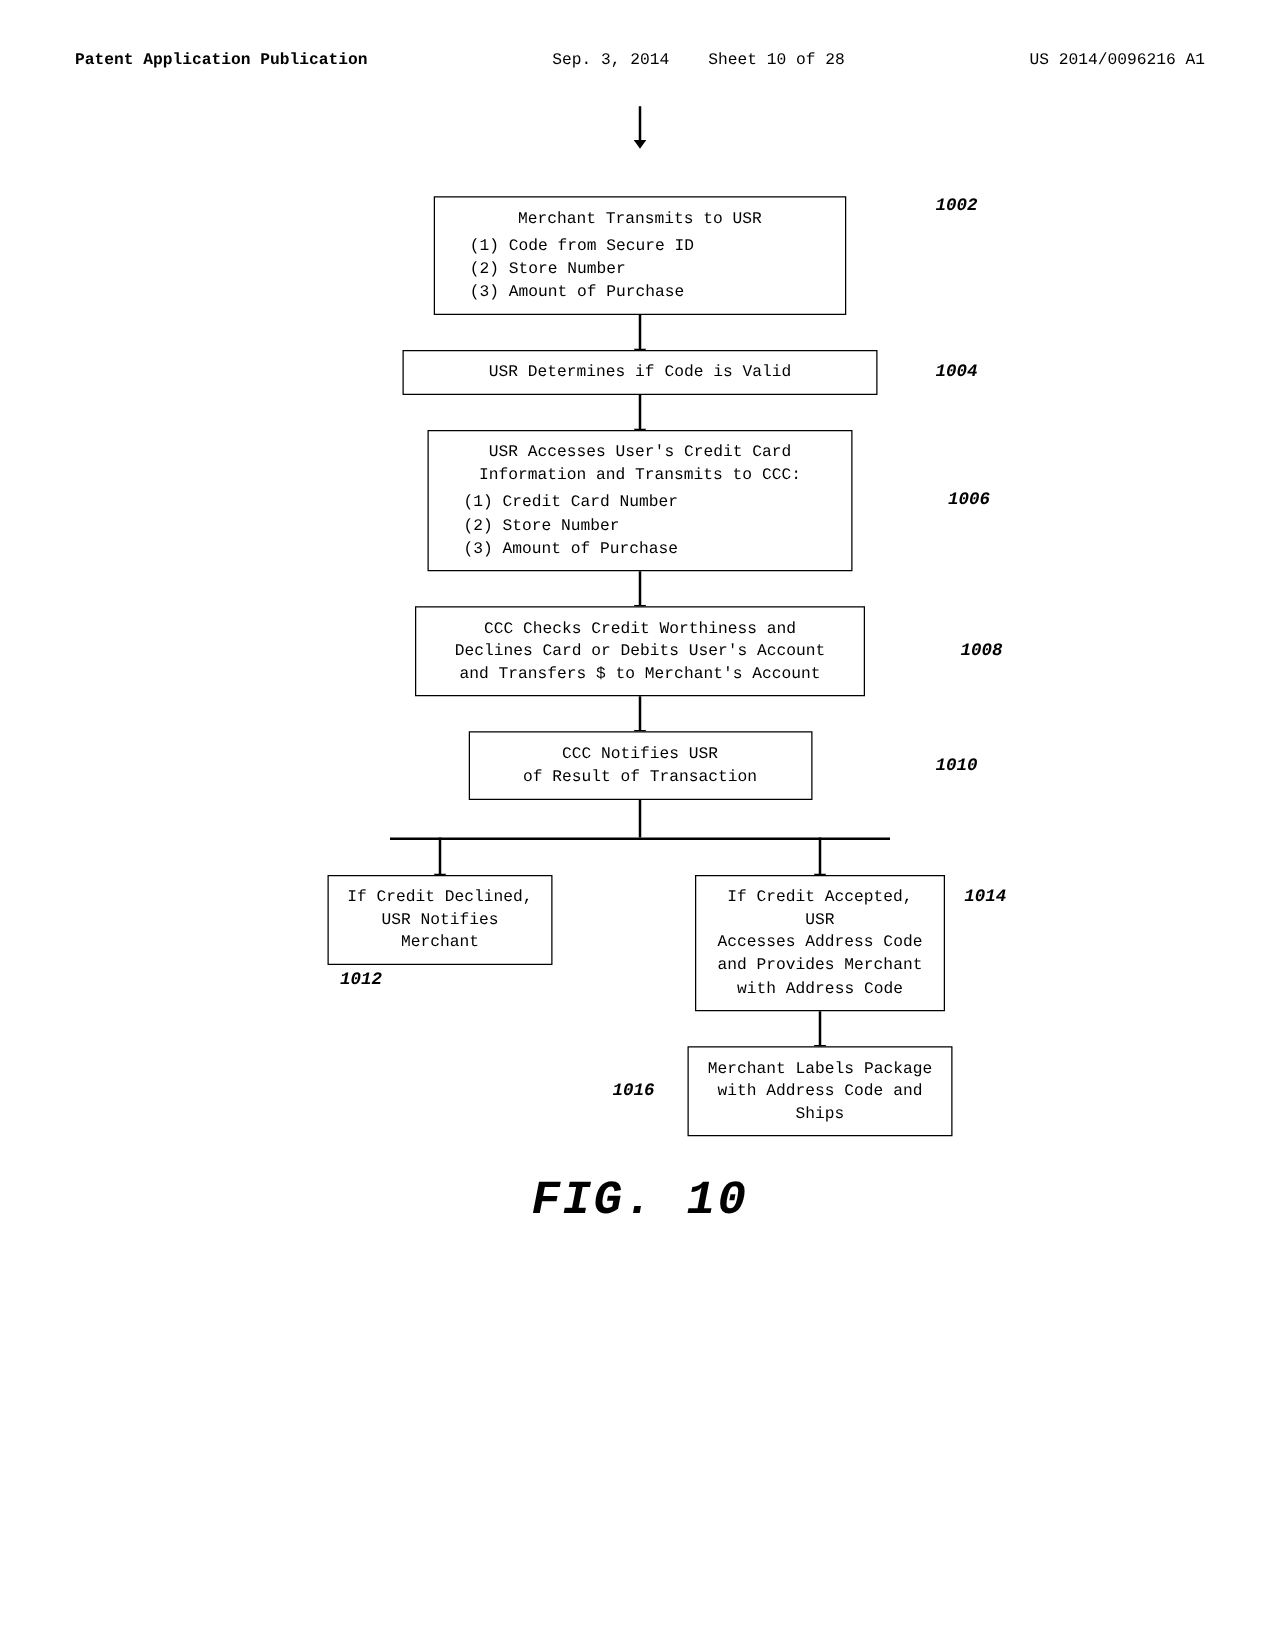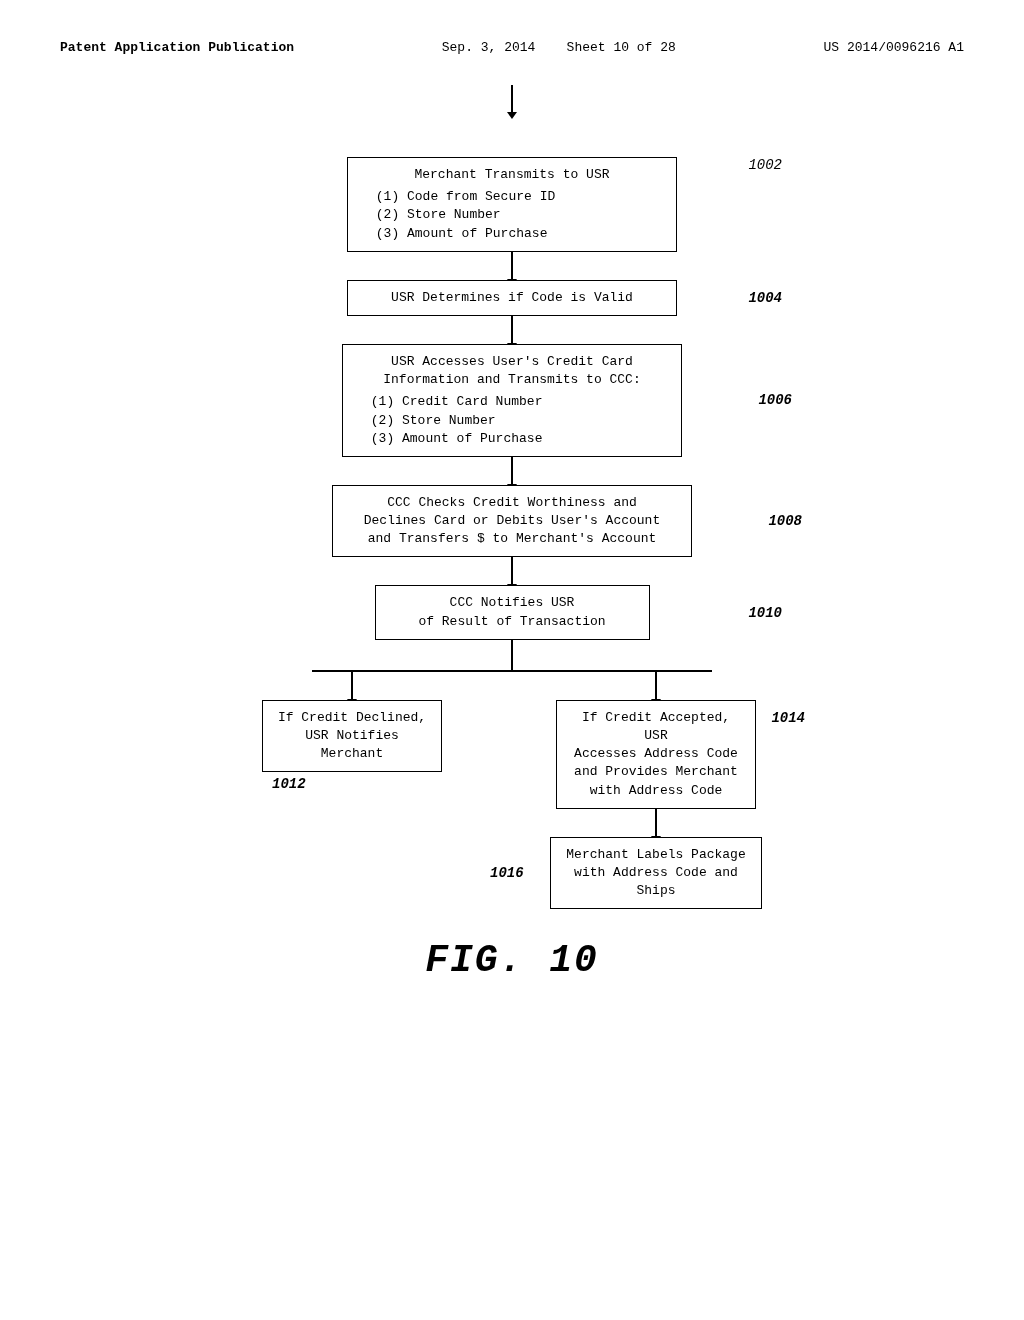--- a/index.html
+++ b/index.html
@@ -99,27 +99,27 @@
 
     <div style="display:flex;align-items:flex-start;justify-content:center;width:600px;position:relative;margin-bottom:0;margin-top:44px;">
       <div class="box box-wide" style="width:330px;text-align:left;padding:8px 20px;">
         <div style="text-align:center;margin-bottom:4px;">Merchant Transmits to USR</div>
         <div>
           &nbsp;(1) Code from Secure ID<br>
           &nbsp;(2) Store Number<br>
           &nbsp;(3) Amount of Purchase
         </div>
       </div>
-      <div style="position:absolute;right:30px;font-size:14px;font-style:italic;font-weight:normal;">1002</div>
+      <div style="position:absolute;right:30px;font-size:14px;font-style:italic;font-weight:bold;">1002</div>
     </div>
 
     <div class="arrow-down" style="height:28px;"></div>
 
     <div style="display:flex;align-items:center;justify-content:center;width:600px;position:relative;margin-bottom:0;">
-      <div class="box box-wide" style="width:330px;">
+      <div class="box box-wide" style="width:380px;">
         <span>USR Determines if Code is Valid</span>
       </div>
       <div style="position:absolute;right:30px;font-size:14px;font-style:italic;font-weight:bold;">1004</div>
     </div>
 
     <div class="arrow-down" style="height:28px;"></div>
 
     <div style="display:flex;align-items:center;justify-content:center;width:600px;position:relative;margin-bottom:0;">
       <div class="box box-wide" style="width:340px;text-align:left;padding:8px 20px;">
         <div style="text-align:center;margin-bottom:4px;">USR Accesses User's Credit Card<br>Information and Transmits to CCC:</div>

